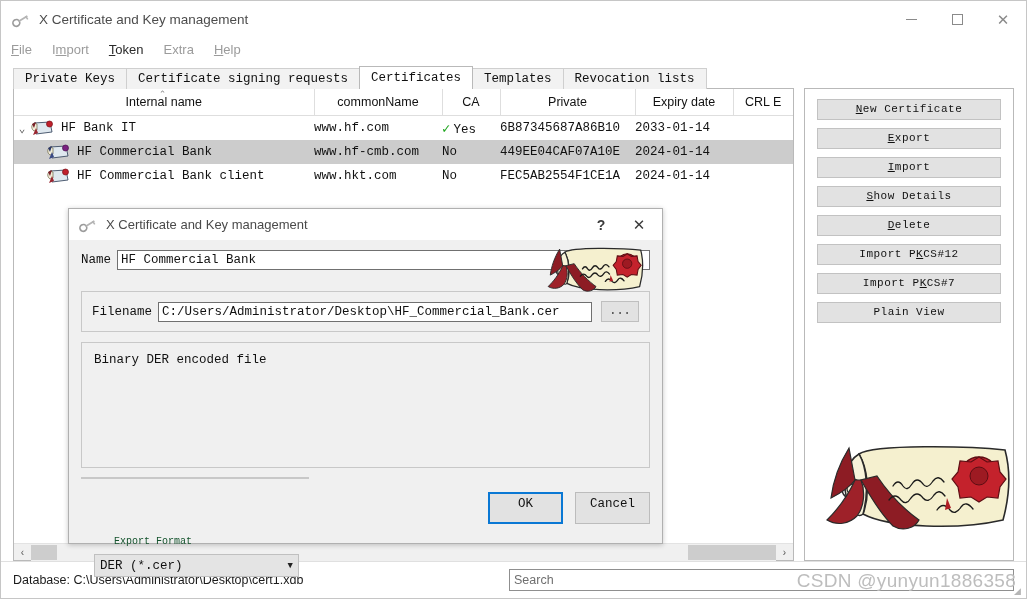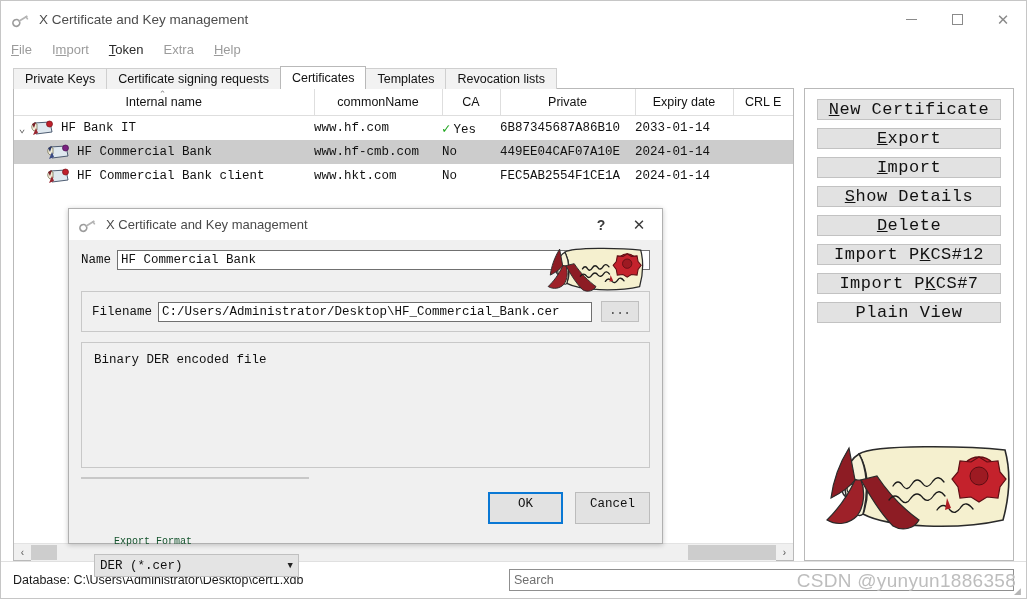--- a/index.html
+++ b/index.html
@@ -94,21 +94,21 @@
     display: flex;
     align-items: flex-end;
     flex: none;
     position: relative;
     z-index: 3;
   }
   .tab {
     height: 21px;
     line-height: 21px;
     padding: 0 11px;
-    font-family: Liberation Sans, sans-serif;
+    font-family: Liberation Mono, monospace;
     font-size: 12.5px;
     border: 1px solid #cfcfcf;
     border-bottom: none;
     background: #f2f2f2;
     margin-right: -1px;
     color: #111;
     white-space: nowrap;
     box-sizing: border-box;
   }
   .tab.selected {
@@ -217,21 +217,21 @@
   }
   .pbtn {
     display: block;
     width: 100%;
     height: 21px;
     line-height: 19px;
     margin-bottom: 8px;
     background: #e2e2e2;
     border: 1px solid #c2c2c2;
     font-family: "Liberation Mono", monospace;
-    font-size: 17px;
+    font-size: 11px;
     color: #111;
     text-align: center;
     box-sizing: border-box;
     letter-spacing: 0.5px;
   }
   .pbtn u { text-decoration: underline; }
   #scroll-art {
     position: absolute;
     left: 14px;
     bottom: 16px;

